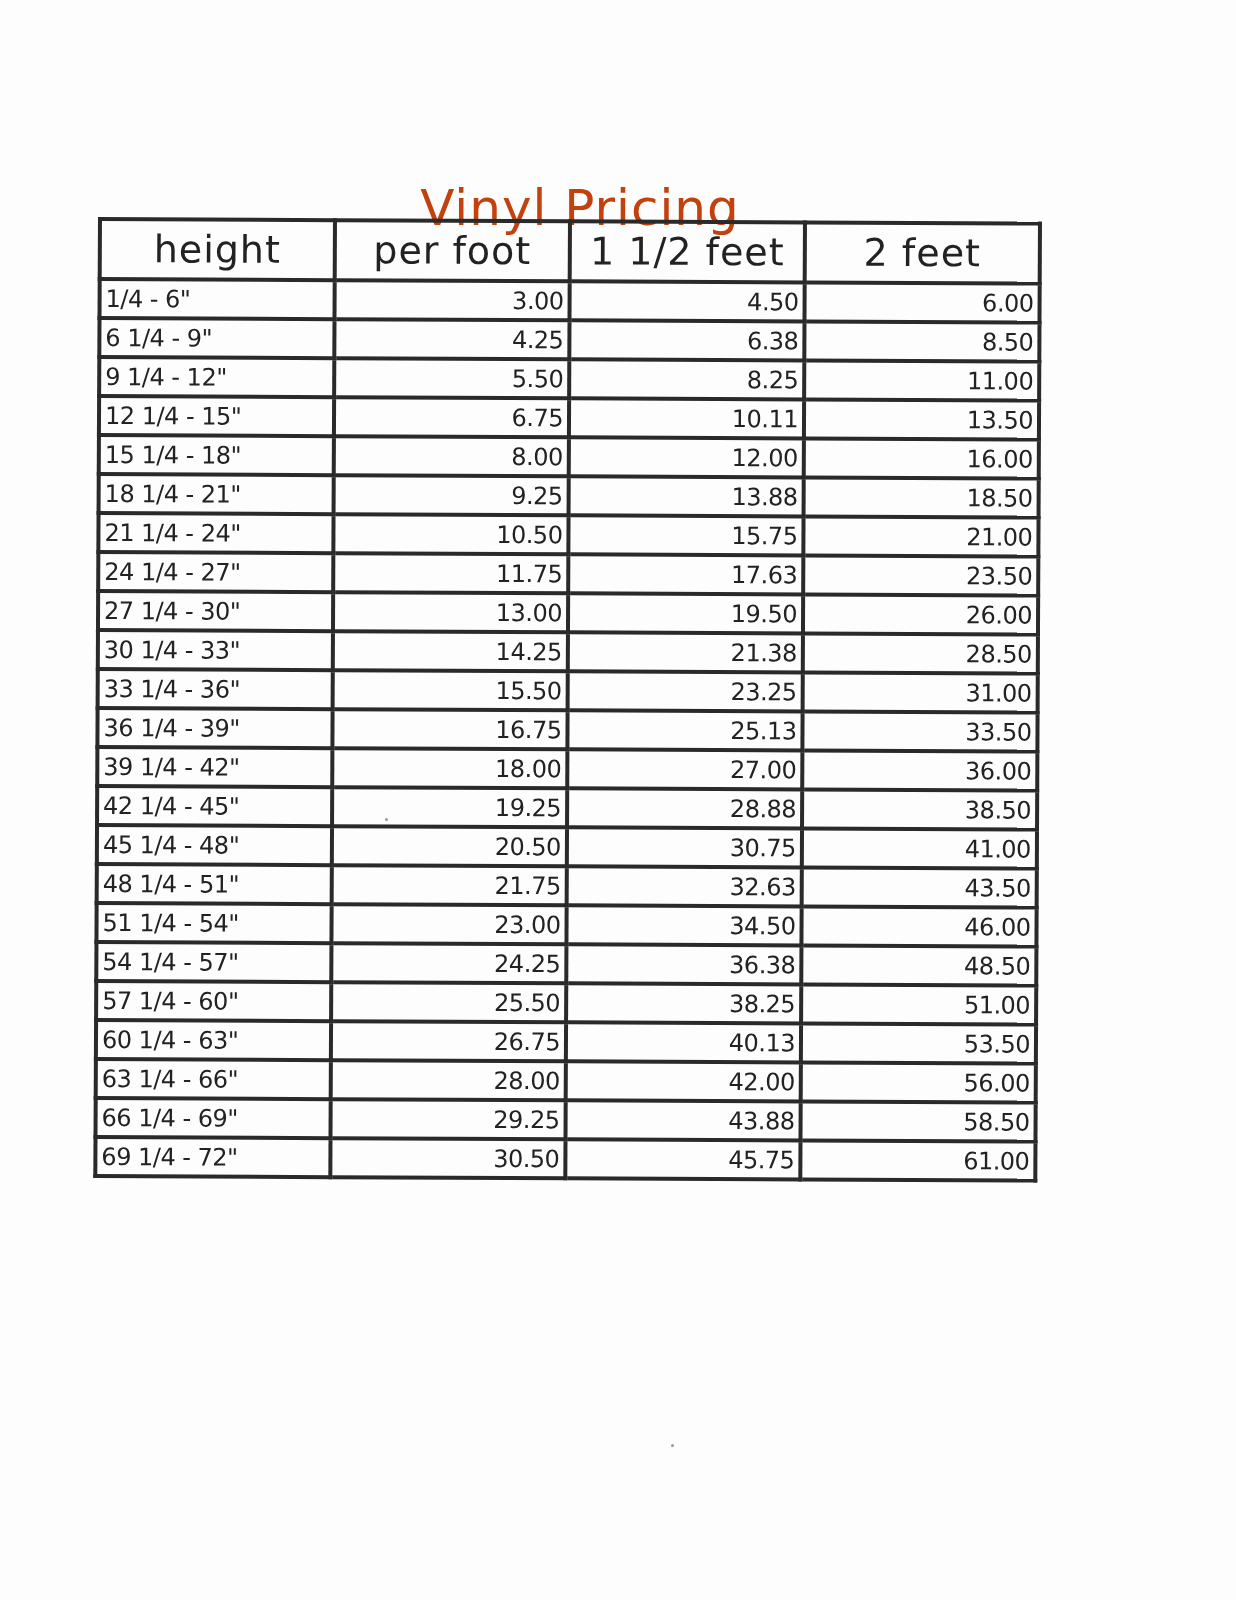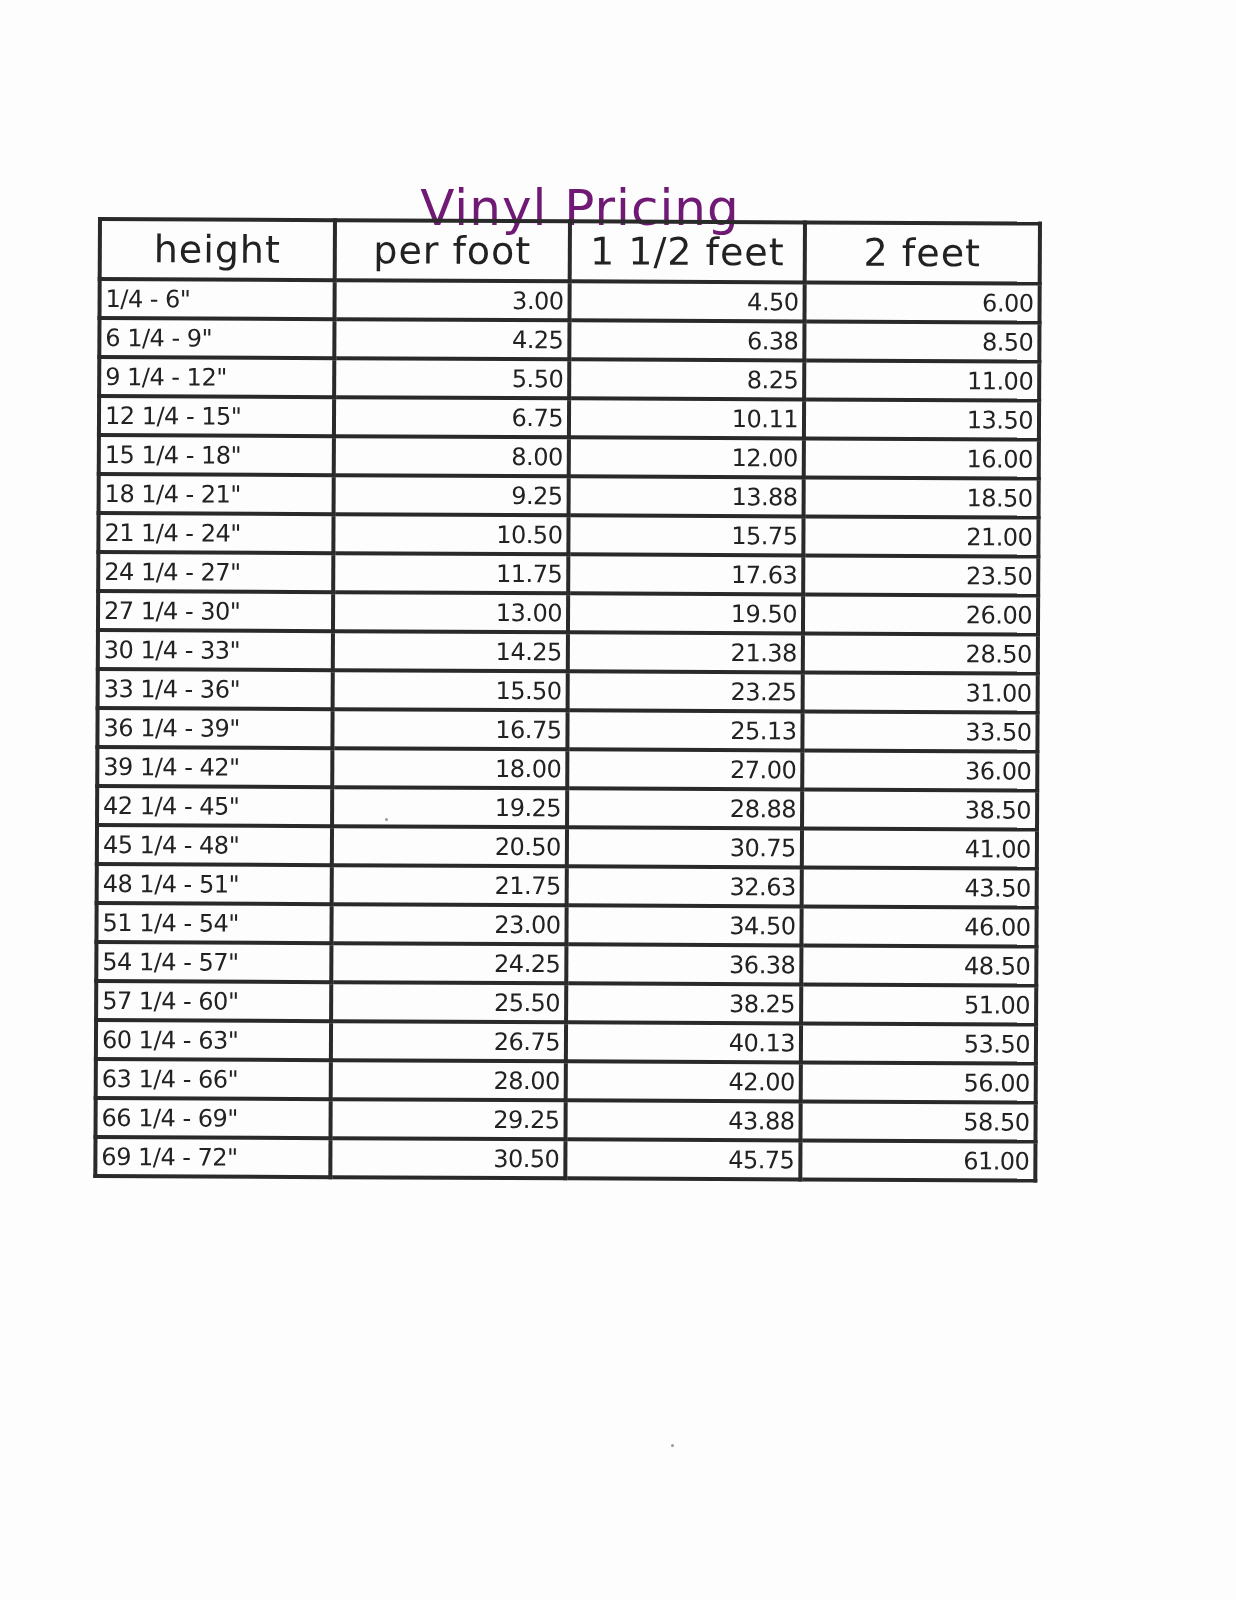--- a/index.html
+++ b/index.html
@@ -17,21 +17,21 @@
     }
     .title {
       position: absolute;
       left: 0;
       width: 1160px;
       top: 145px;
       text-align: center;
       font-size: 50px;
       letter-spacing: 1px;
       font-weight: normal;
-      color: #701a75;
+      color: #c2410c;
     }
     table.pricing {
       position: absolute;
       left: 98px;
       top: 217px;
       width: 940px;
       border-collapse: collapse;
       table-layout: fixed;
       transform: rotate(0.28deg);
       transform-origin: left top;

